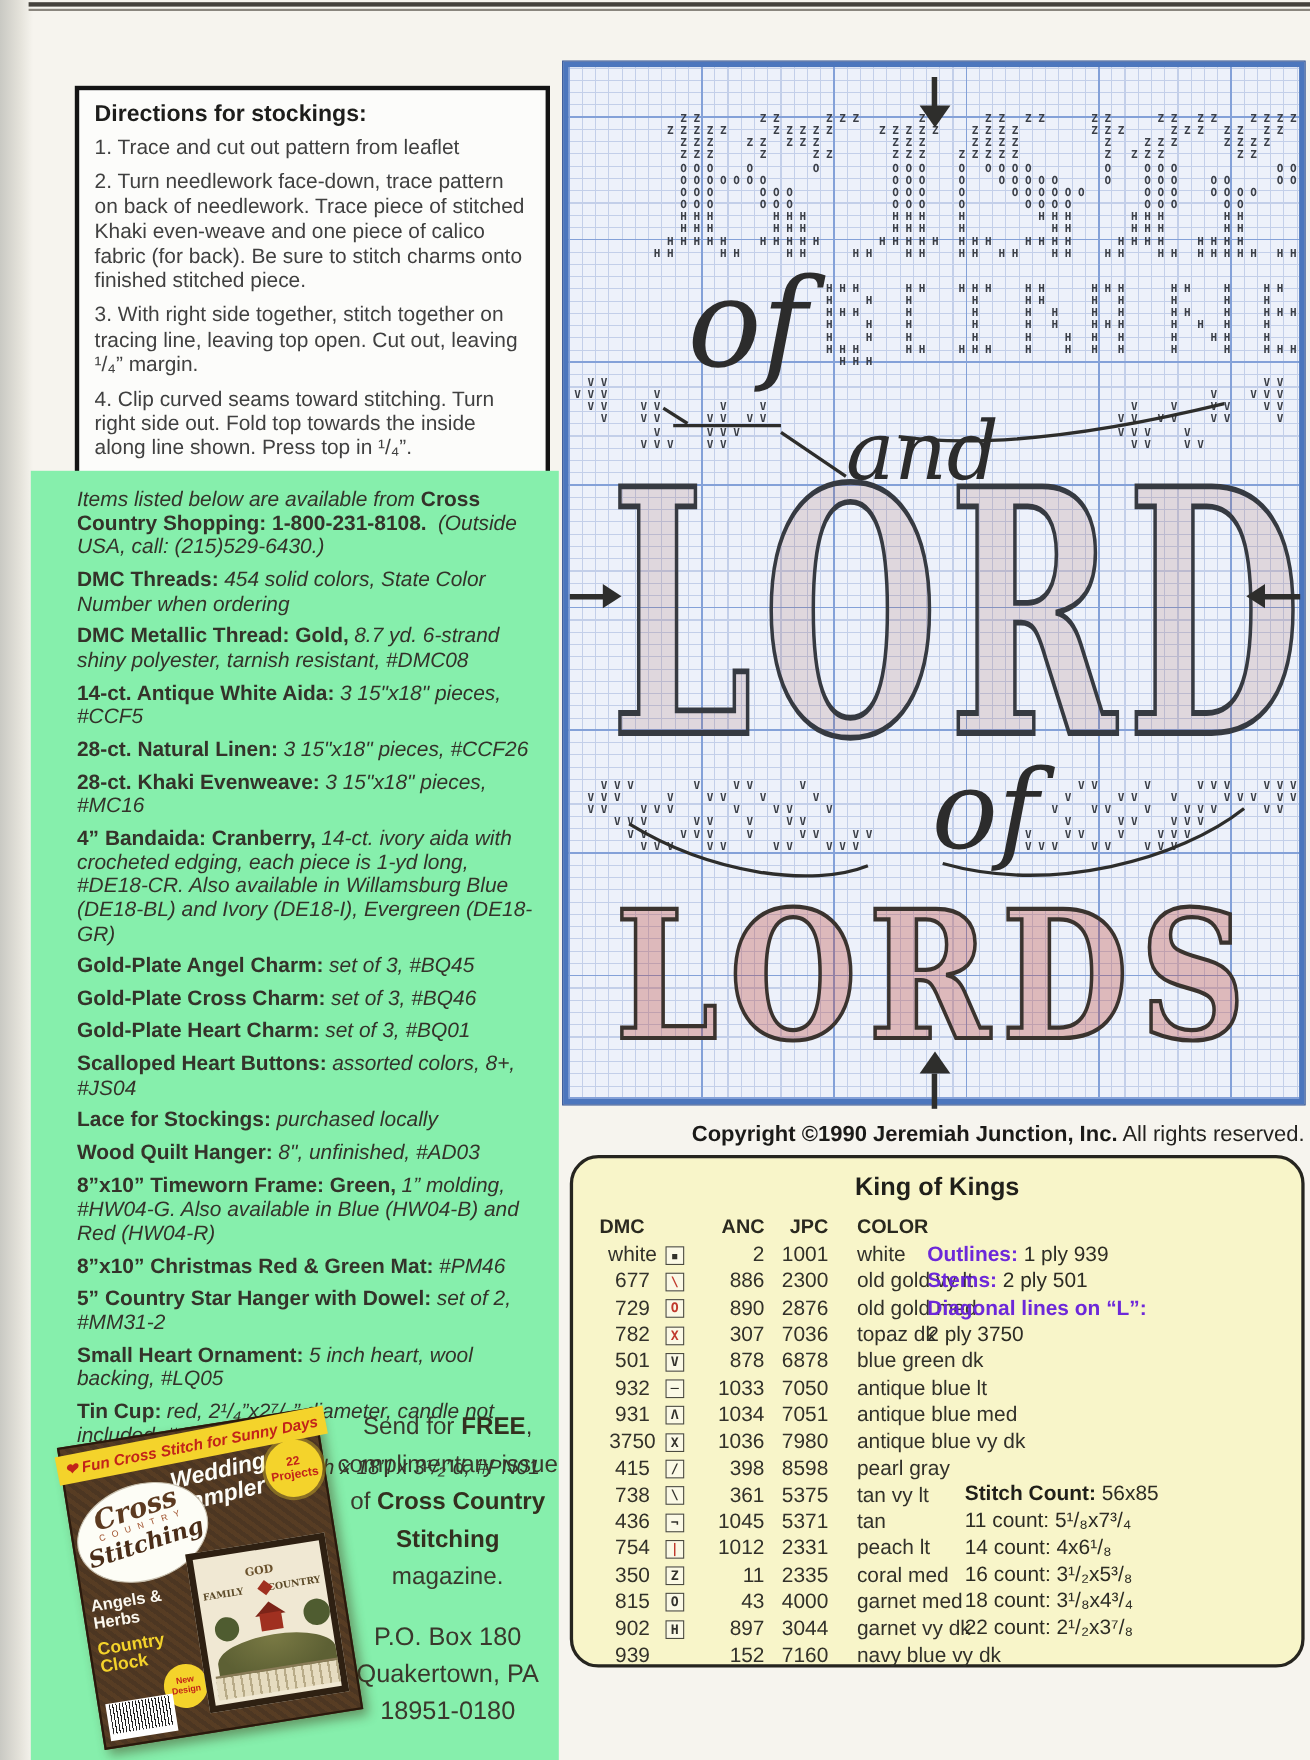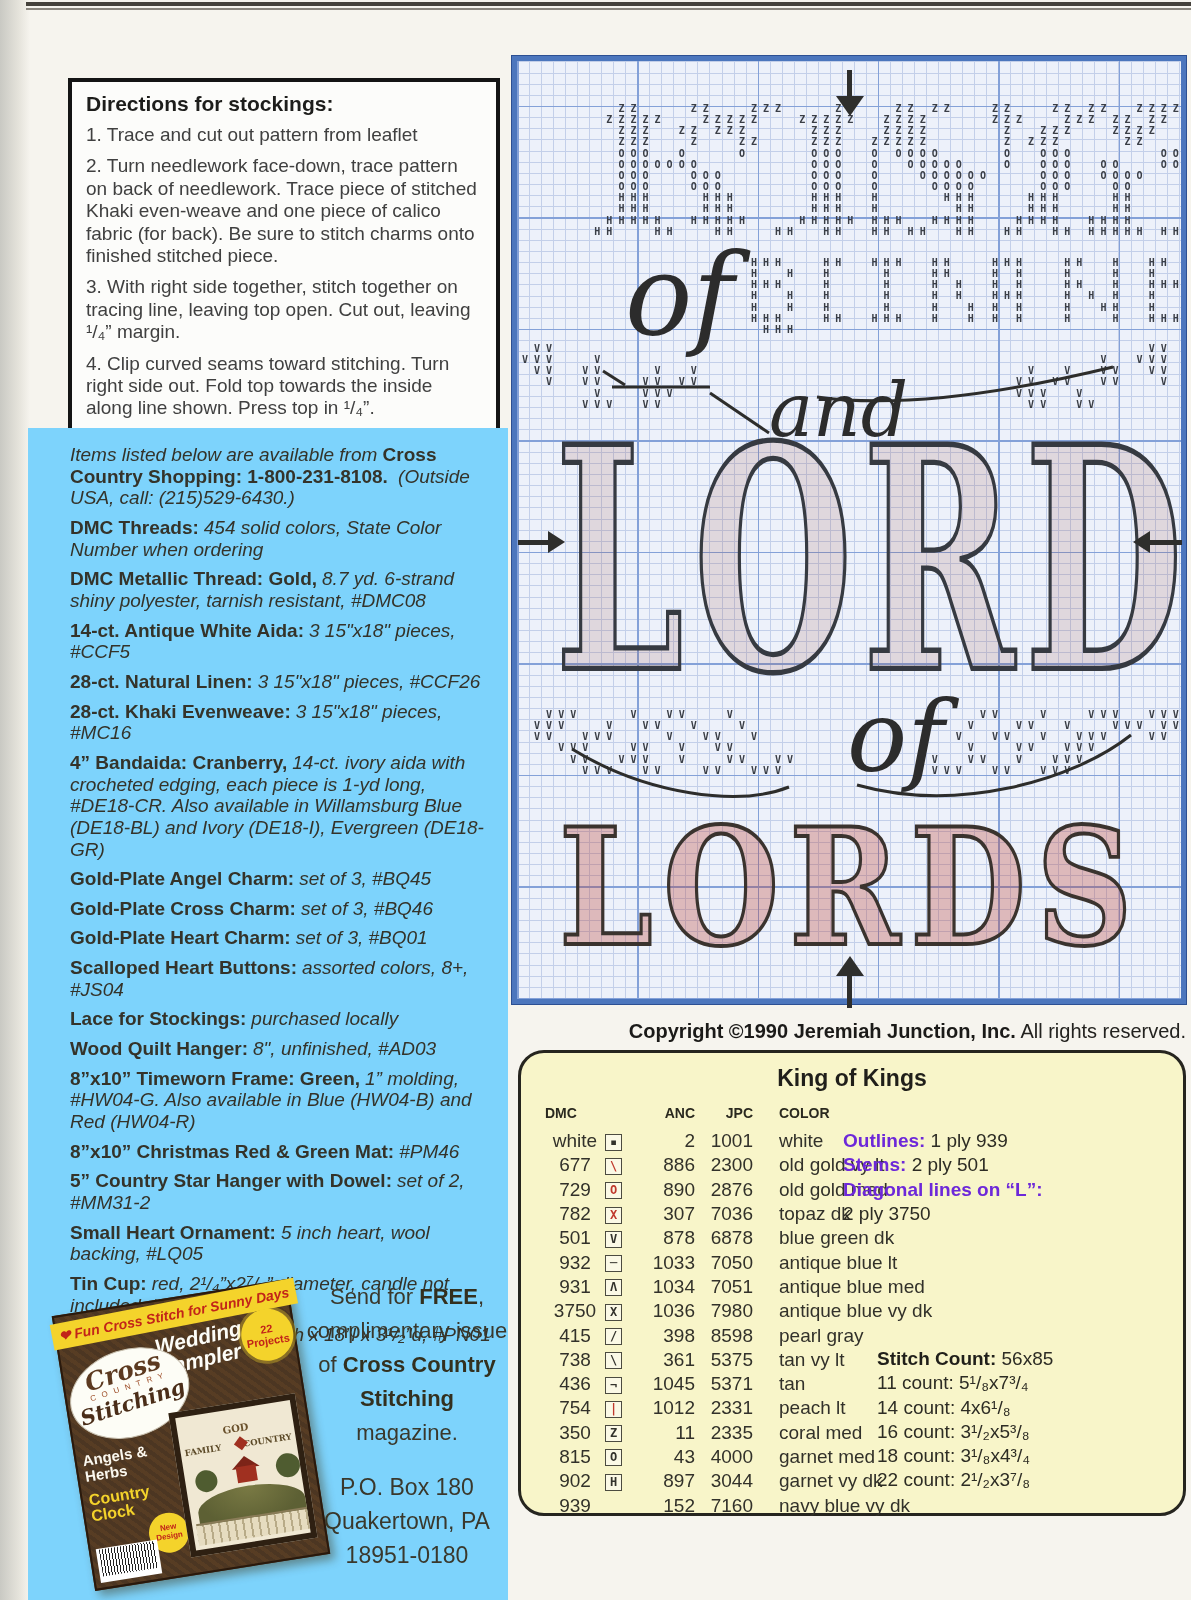--- a/index.html
+++ b/index.html
@@ -12,21 +12,21 @@
   .scan-top { position:absolute; left:26px; top:2px; width:1165px; height:4px; background:#45423c; }
   .scan-top2 { position:absolute; left:26px; top:8px; width:1165px; height:2px; background:#8a867e; }
 
   
   .dirbox { position:absolute; left:68px; top:78px; width:432px; border:4px solid #141414;
     background:#fcfcfa; padding:10px 14px 12px 14px; }
   .dirbox h2 { font-size:21px; margin-bottom:8px; color:#1d1d1b; }
   .dirbox .step { font-size:19px; line-height:1.18; margin-bottom:9px; color:#404040; }
 
   
-  .khaki { position:absolute; left:28px; top:428px; width:480px; height:1172px; background:#7dd3fc; }
+  .khaki { position:absolute; left:28px; top:428px; width:480px; height:1172px; background:#86efac; }
   .supplies { padding:16px 14px 0 42px; font-size:19px; line-height:1.14; color:#34332a; }
   .supplies p { margin-bottom:8px; }
   .supplies i { font-style:italic; }
   .supplies b { font-style:normal; margin-right:5px; }
 
   
   .chart { position:absolute; left:512px; top:56px; width:674px; height:948px;
     background-color:#edf1fa; border:5px solid #4c76bd; outline:1px solid #2c4f92; overflow:hidden;
     background-image:
       repeating-linear-gradient(90deg,#84a1d8 0 1.5px,transparent 1.5px 120.3px),
@@ -51,21 +51,21 @@
 
   
   .copyright { position:absolute; left:560px; top:1020px; width:626px; text-align:right;
     font-size:20px; color:#23221f; }
   .copyright b { color:#1b1a18; }
 
   
   .keybox { position:absolute; left:518px; top:1050px; width:668px; height:466px;
     background:#f8f5c9; border:3px solid #26251f; border-radius:26px; }
   .keybox h3 { text-align:center; font-size:23px; margin-top:12px; color:#201f1a; }
-  .khead { position:absolute; left:24px; top:52px; display:flex; font-weight:bold; font-size:14px; color:#2a291f; }
+  .khead { position:absolute; left:24px; top:52px; display:flex; font-weight:bold; font-size:18px; color:#2a291f; }
   .khead .c-dmc { width:60px; }
   .khead .c-sym { width:38px; }
   .khead .c-anc { width:52px; text-align:right; }
   .khead .c-jpc { width:58px; text-align:right; }
   .khead .c-col { padding-left:26px; }
   .krows { position:absolute; left:24px; top:76px; }
   .krow { display:flex; align-items:center; height:24.3px; font-size:19px; color:#32312a; }
   .krow .c-dmc { width:60px; text-align:center; }
   .krow .c-sym { width:38px; }
   .krow .c-anc { width:52px; text-align:right; }

